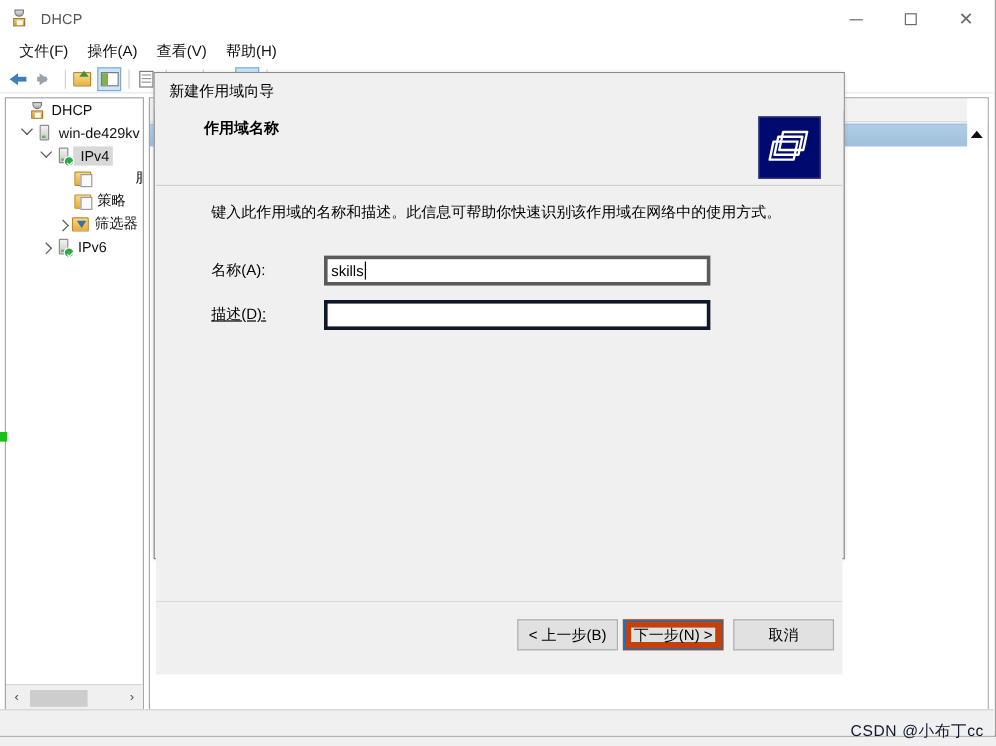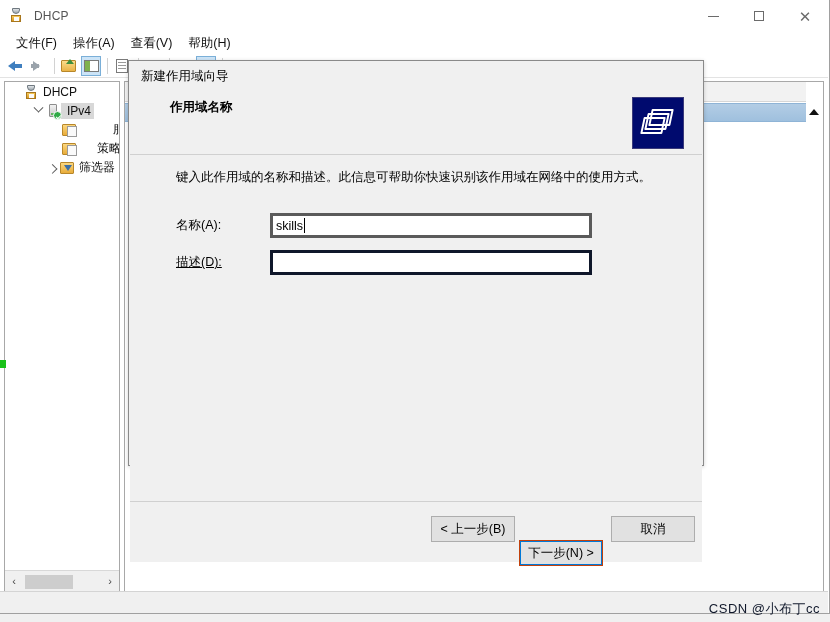--- a/index.html
+++ b/index.html
@@ -310,24 +310,23 @@
   }
   .btn {
     position: absolute; top: 14px; height: 26px;
     background: #e1e1e1;
     border: 1px solid #adadad;
     font-family: "Liberation Sans", sans-serif;
     font-size: 12.5px; color: #000;
     display: flex; align-items: center; justify-content: center;
   }
   .btn.default {
-    border: 2px solid #c2410c;
+    border: 7px solid #c2410c;
     outline: 1px solid #0078d7; outline-offset: -2px;
     background: #e1e1e1;
-    margin-top: 24px;
   }
 
   
   .watermark {
     position: absolute; right: 10px; bottom: 4px;
     font-size: 13px; color: #0f172a;
     letter-spacing: .5px;
     font-family: "Liberation Sans", sans-serif;
   }
 </style>
@@ -412,56 +411,75 @@
             <span class="twisty"></span>
             <span class="ti">
               <span class="ico-dhcp-root">
                   <span class="cup"></span>
                   <span class="base"></span>
                 </span>
             </span>
             <span class="lbl-wrap"><span class="lbl">DHCP</span></span>
           </div>
 
+          <div class="tree-row" style="padding-left:10px;">
+            <span class="twisty">
+                <span class="chev-down"></span>
+              </span>
+            <span class="ti">
+                <span class="ico-server"></span>
+              </span>
+            <span class="lbl-wrap"><span class="lbl">win-de429kv</span></span>
+          </div>
 
           <div class="tree-row selected" style="padding-left:26px;">
             <span class="twisty">
                 <span class="chev-down"></span>
               </span>
             <span class="ti">
               <span class="ico-server"></span>
                 <span class="badge-ok"></span>
             </span>
             <span class="lbl-wrap"><span class="lbl">IPv4</span></span>
           </div>
 
           <div class="tree-row" style="padding-left:56px;gap:32px;">
             <span class="ti">
                 <span class="ico-folderdoc"></span>
               </span>
             <span class="lbl-wrap"><span class="lbl">服务器</span></span>
           </div>
 
-          <div class="tree-row" style="padding-left:56px;justify-content:space-between;">
+          <div class="tree-row" style="padding-left:56px;">
             <span class="ti">
                 <span class="ico-folderdoc"></span>
               </span>
             <span class="lbl-wrap"><span class="lbl">策略</span></span>
           </div>
 
           <div class="tree-row" style="padding-left:40px;">
             <span class="twisty">
                 <span class="chev-right"></span>
               </span>
             <span class="ti">
                 <span class="ico-funnel"></span>
               </span>
             <span class="lbl-wrap"><span class="lbl">筛选器</span></span>
           </div>
 
+          <div class="tree-row" style="padding-left:26px;">
+            <span class="twisty">
+                <span class="chev-right"></span>
+              </span>
+            <span class="ti">
+              <span class="ico-server"></span>
+                <span class="badge-ok"></span>
+            </span>
+            <span class="lbl-wrap"><span class="lbl">IPv6</span></span>
+          </div>
 
         </div>
 
         <div class="tree-hscroll">
           <div class="hs-btn">‹</div>
           <div class="hs-track">
             <div class="hs-thumb"></div>
           </div>
           <div class="hs-btn">›</div>
         </div>

